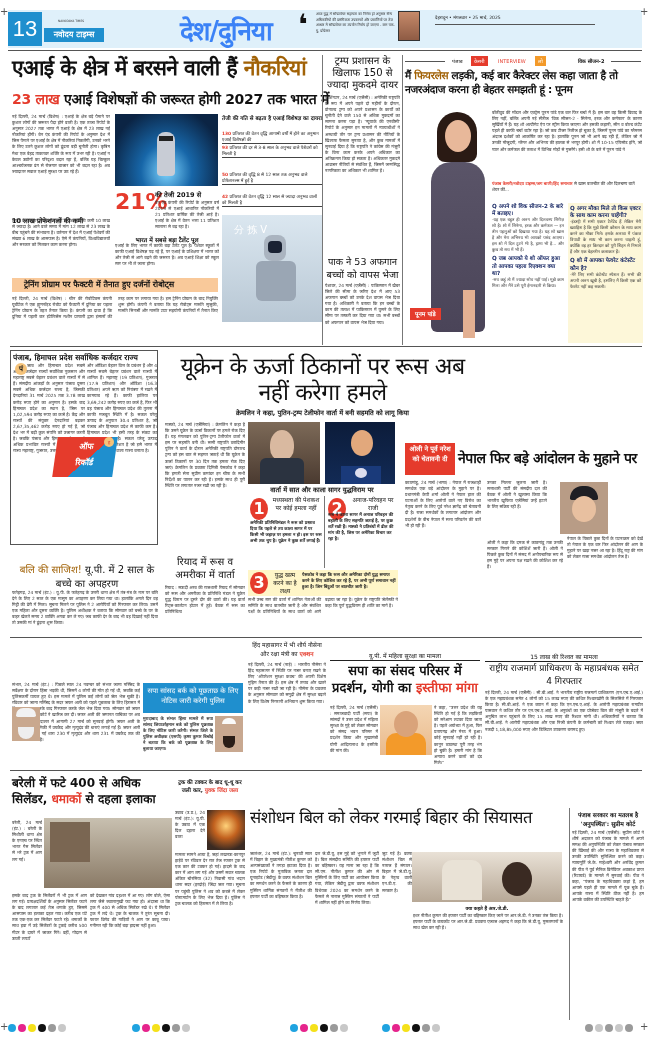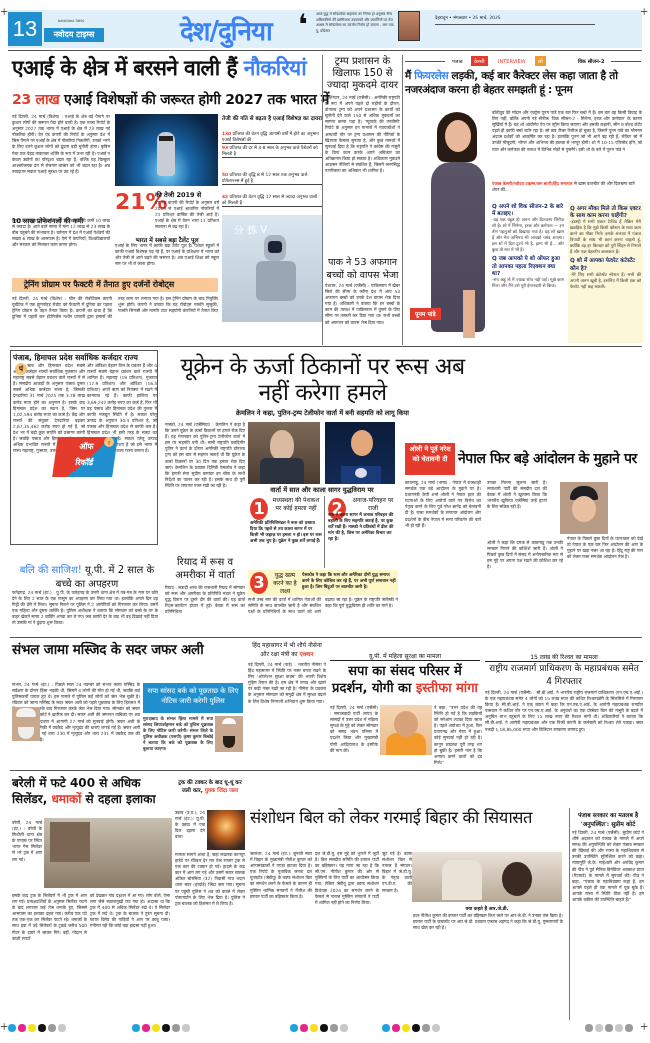--- a/index.html
+++ b/index.html
@@ -1,20 +1,20 @@
 <!DOCTYPE html>
 <html><head>
 <meta charset="utf-8">
 <style>
   * { box-sizing: border-box; margin: 0; padding: 0; }
   html, body { width: 650px; height: 1043px; overflow: hidden; background: #fff; }
   body { font-family: "DejaVu Sans", sans-serif; color: #111; position: relative; }
   .abs { position: absolute; }
   .body-text { font-size: 4.3px; line-height: 6.1px; color: #333; text-align: justify; overflow: hidden; }
-  .red { color: #3b82f6; }
+  .red { color: #a16207; }
 
   
   .masthead { left: 8px; top: 10px; width: 634px; height: 38px; background: #dff0fa; }
   .page-num { left: 8px; top: 12px; width: 34px; height: 34px; background: #1f8fce; color: #fff; font-size: 22px; line-height: 34px; text-align: center; font-family: "Liberation Sans", sans-serif; }
   .paper-name { left: 44px; top: 28px; width: 60px; height: 14px; background: #1f8fce; color: #fff; font-size: 8px; line-height: 14px; text-align: center; font-weight: bold; }
   .paper-tag { left: 58px; top: 19px; font-size: 3px; color: #333; }
   .section-title { left: 180px; top: 12px; font-size: 26px; color: #3b82f6; font-weight: bold; font-family: "DejaVu Sans", sans-serif; letter-spacing: -1px; }
   .quote-mark { left: 298px; top: 12px; width: 22px; height: 26px; color: #111; font-size: 28px; line-height: 26px; font-weight: bold; }
   .quote-text { left: 316px; top: 12px; width: 80px; height: 30px; font-size: 3.6px; line-height: 5.5px; color: #222; overflow: hidden; }
   .quote-photo { left: 398px; top: 11px; width: 22px; height: 30px; background: linear-gradient(#c68a6a, #8e5b44); border: 1px solid #333; }
@@ -328,21 +328,20 @@
 <div class="abs body-text nepal-body3">ओली ने कहा कि दमक से काठमांडू तक उनकी सरकार गिराने की कोशिशें जारी हैं। ओली ने पिछले कुछ दिनों में संसद में अनौपचारिक रूप से इस मुद्दे पर अपना पक्ष रखने की कोशिश कर रहे हैं।</div>
 <div class="abs oli-photo" style="left:560px;">
     <div class="cap"></div>
     <div class="face"></div>
   </div>
 <div class="abs body-text nepal-body4" style="top:536px;height:100px;">नेपाल के पिछले कुछ दिनों के घटनाक्रम को देखें तो नेपाल के एक बार फिर आंदोलन की आग के मुहाने पर खड़ा नजर आ रहा है। हिंदू राष्ट्र की मांग को लेकर राजा समर्थक आंदोलन तेज है।</div>
 
 <div class="abs hrule" style="left:10px;top:637px;width:632px;"></div>
 
 <div class="abs sambhal-head">
-  <div>संभल जामा मस्जिद के सदर जफर अली</div>
 </div>
 <div class="abs body-text sambhal-body" style="height:80px;">संभल, 24 मार्च (इंट.) : पिछले साल 24 नवम्बर को संभल जामा मस्जिद के सर्वेक्षण के दौरान हिंसा भड़की थी, जिसमें 4 लोगों की मौत हो गई थी, जबकि कई पुलिसकर्मी घायल हुए थे। इस मामले में पुलिस कई लोगों को जेल भेज चुकी है। रविवार को जामा मस्जिद के सदर जफर अली को पहले पूछताछ के लिए हिरासत में लिया गया था। उसके बाद गिरफ्तार करके जेल भेज दिया गया। सोमवार को जफर अली को जमानत कोर्ट ने खारिज कर दी। जफर अली की जमानत याचिका पर अब जिला एवं सत्र अदालत में आगामी 27 मार्च को सुनवाई होगी। जफर अली के खिलाफ दर्ज प्राथमिकी में उम्रकैद और मृत्युदंड की धाराएं लगाई गई हैं। जफर अली के खिलाफ लगाई गई धारा 230 में मृत्युदंड और धारा 231 में उम्रकैद तक की सजा का प्रावधान है।</div>
 <div class="abs zafar-photo">
     <div class="cap"></div>
     <div class="beard"></div>
   </div>
 <div class="abs sp-notice">सपा सांसद बर्क को पूछताछ के लिए नोटिस जारी करेगी पुलिस</div>
 <div class="abs body-text sp-body">मुरादाबाद के संभल हिंसा मामले में सपा सांसद जियाउर्रहमान बर्क को पुलिस पूछताछ के लिए नोटिस जारी करेगी। संभल जिले के पुलिस अधीक्षक (एसपी) कृष्ण कुमार बिश्नोई ने बताया कि बर्क को पूछताछ के लिए बुलाया जाएगा।</div>
 <div class="abs sp-photo">
     <div class="cap"></div>

